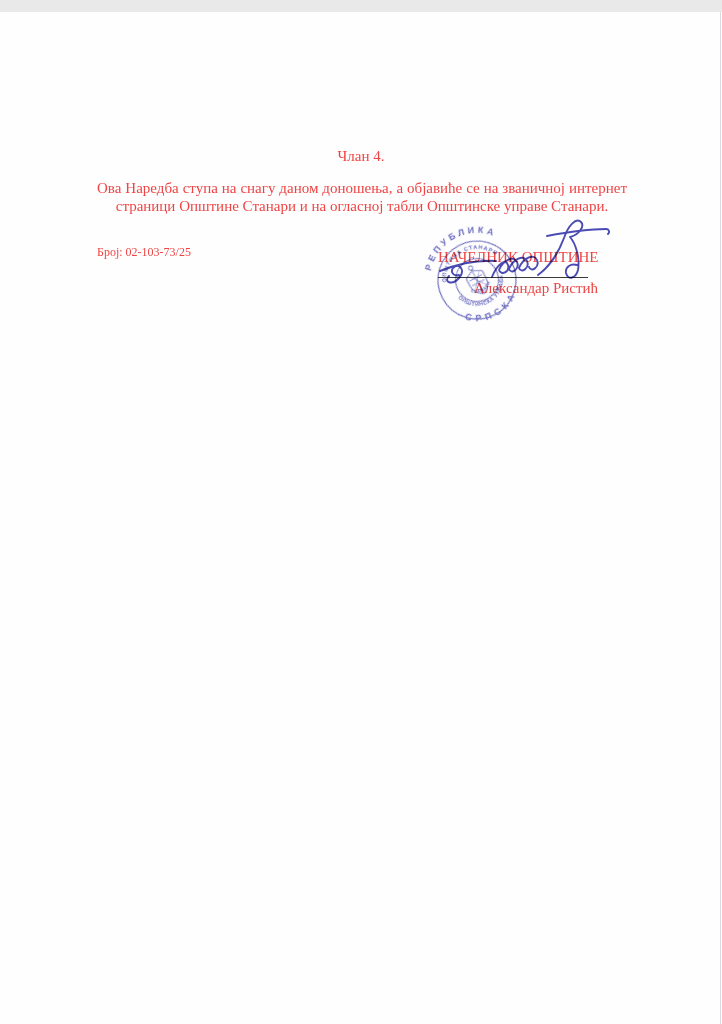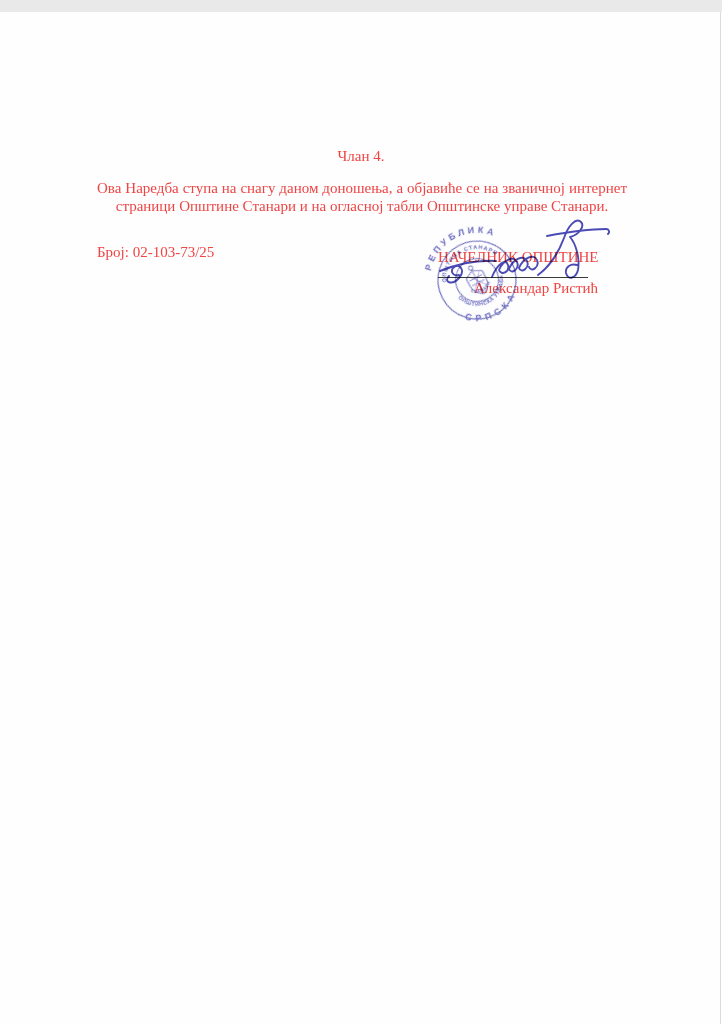--- a/index.html
+++ b/index.html
@@ -24,21 +24,21 @@
     position:absolute;top:167px;left:97px;width:530px;
     font-size:15px;line-height:18px;
   }
   .para-line-justified{
     text-align:justify;
     text-align-last:justify;
   }
   .para-line{text-align:center;}
   .meta-block{
     position:absolute;top:231px;left:97px;
-    font-size:15px;line-height:18.5px;
+    font-size:12px;line-height:18.5px;
   }
   .sig-block{
     position:absolute;top:237px;left:438px;width:152px;
     font-size:15px;text-align:center;
   }
   .sig-title{line-height:16px;white-space:nowrap;}
   .sig-rule{
     margin-top:12px;width:150px;
     border-top:1.4px solid #3a3a3a;height:0;
   }

